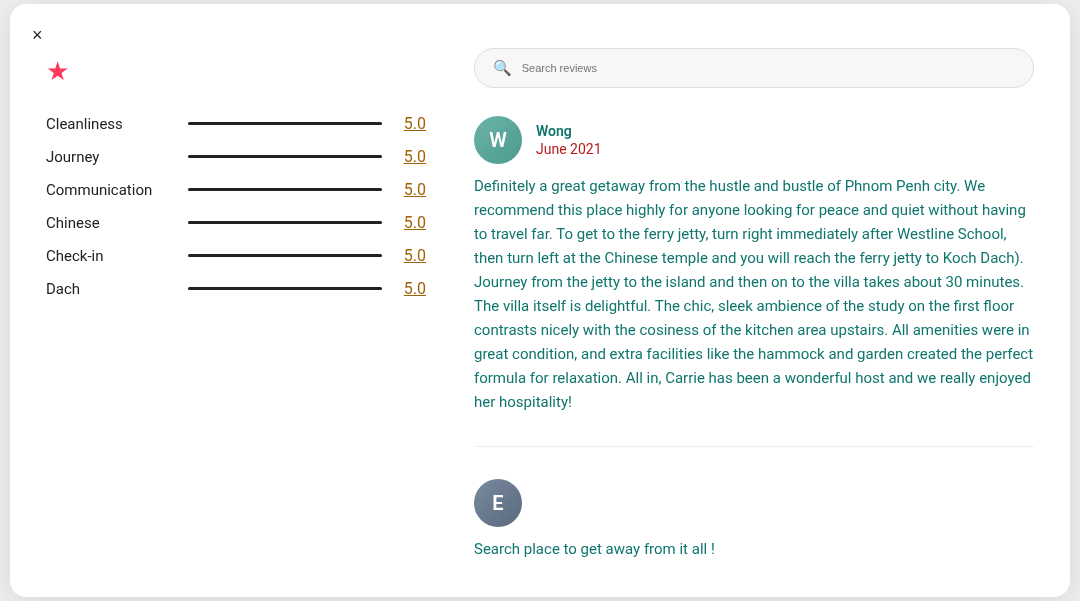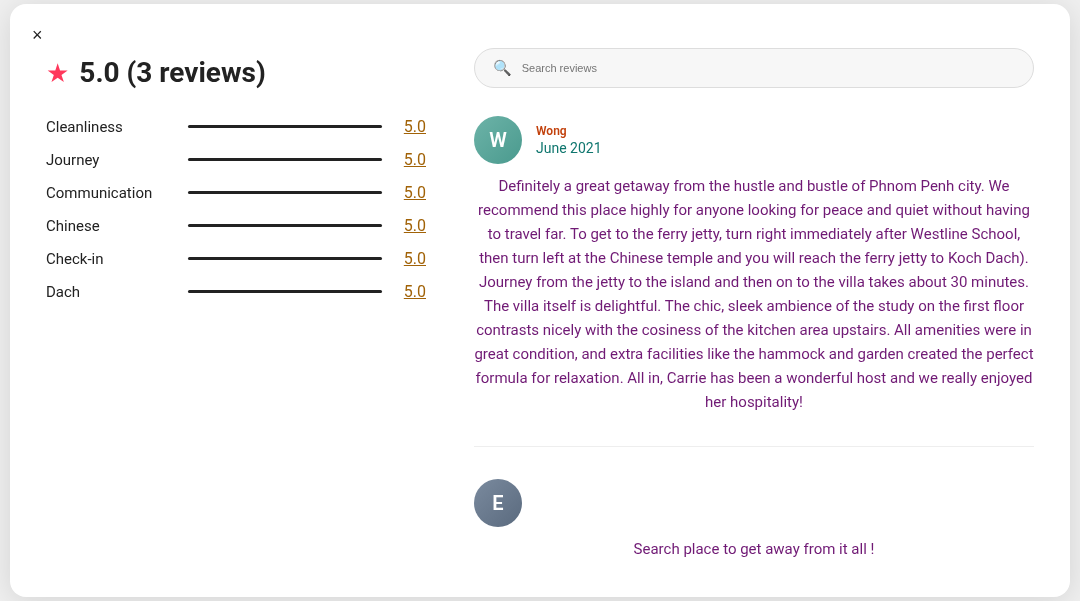--- a/index.html
+++ b/index.html
@@ -160,52 +160,50 @@
     }
     .avatar-eric {
       background: linear-gradient(135deg, #7a8a9e, #5a6a7e);
     }
     .reviewer-details {
       display: flex;
       flex-direction: column;
       gap: 2px;
     }
     .reviewer-name {
-      font-size: 12px;
+      font-size: 14px;
       font-weight: 600;
-      color: #c2410c;
+      color: #0f766e;
     }
     .reviewer-date {
       font-size: 14px;
-      color: #0f766e;
+      color: #b91c1c;
     }
     .review-text {
       font-size: 15px;
-      color: #701a75;
+      color: #0f766e;
       line-height: 1.6;
-      text-align: center;
     }
     .divider {
       height: 1px;
       background: #eee;
       margin: 4px 0;
     }
   </style>
 </head>
 <body>
 
 <div class="modal">
   <button class="close-btn">×</button>
 
   <div class="modal-body">
 
     <div class="left-panel">
       <div class="rating-header">
         <span class="star-icon">★</span>
-        <span class="rating-text">5.0 (3 reviews)</span>
       </div>
 
       <div class="category-list" id="category-list">
       <div class="category-row">
       <span class="category-label">Cleanliness</span>
       <div class="bar-container">
         <div class="bar-fill"></div>
       </div>
       <span class="category-score">5.0</span>
     </div>

